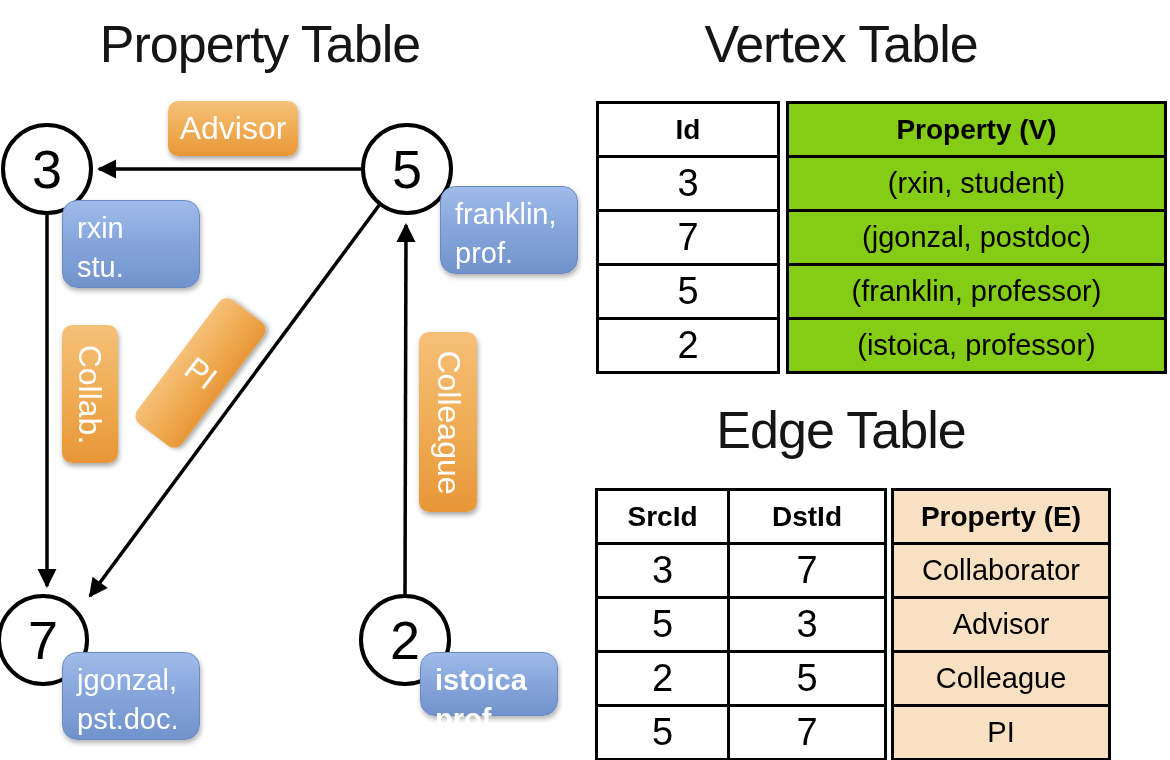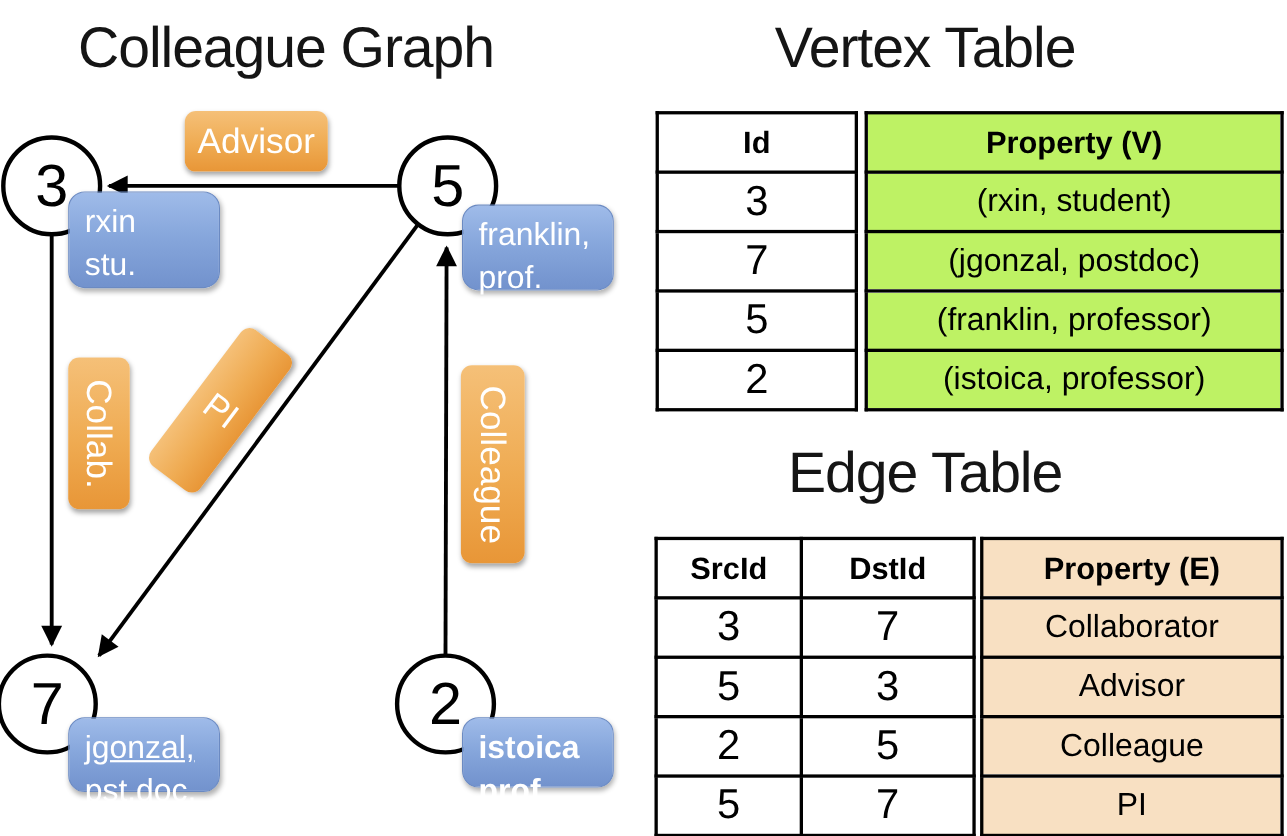--- a/index.html
+++ b/index.html
@@ -34,29 +34,29 @@
   table.dtbl{
     position:absolute;border-collapse:collapse;table-layout:fixed;
   }
   .dtbl th,.dtbl td{
     border:3px solid #000;text-align:center;vertical-align:middle;
     padding:0;height:51px;overflow:hidden;white-space:nowrap;
   }
   .dtbl th{font-size:28px;font-weight:bold;}
   .dtbl td{font-size:38px;font-weight:300;}
   .dtbl td.propcell{font-size:29px;}
-  .bluefill th,.bluefill td{background:#bef264;}
+  .bluefill th,.bluefill td{background:#84cc16;}
   .orangefill th,.orangefill td{background:#f8e0c2;}
 </style>
 </head>
 <body>
 
 <div class="canvas">
 
-  <div class="title" style="left:0px;top:14px;width:520px;">Colleague Graph</div>
+  <div class="title" style="left:0px;top:14px;width:520px;">Property Table</div>
 
   <svg class="graph-svg" width="585" height="760" viewBox="0 0 585 760">
     <defs>
       <marker id="ah" viewBox="0 0 12 12" refX="10" refY="6" markerWidth="6.5" markerHeight="6.5" orient="auto">
         <path d="M1,1 L11,6 L1,11 Z" fill="#000"></path>
       </marker>
     </defs>
     <line x1="363" y1="169" x2="99" y2="169" marker-end="url(#ah)"></line>
     <line x1="47" y1="214" x2="47" y2="586" marker-end="url(#ah)"></line>
     <line x1="380" y1="204" x2="90" y2="596" marker-end="url(#ah)"></line>
@@ -78,29 +78,29 @@
   <div class="edge-label" style="left:62px;top:325px;width:56px;height:138px;">
     <span class="rot">Collab.</span>
   </div>
   <div class="edge-label" style="left:123px;top:345px;width:155px;height:56px;transform:rotate(-53deg);">
     <span class="rot">PI</span>
   </div>
   <div class="edge-label" style="left:419px;top:332px;width:58px;height:180px;">
     <span class="rot">Colleague</span>
   </div>
 
-  <div class="callout" style="left:62px;top:174px;width:138px;height:88px;">
+  <div class="callout" style="left:62px;top:200px;width:138px;height:88px;">
     <div>rxin</div>
     <div>stu.</div>
   </div>
-  <div class="callout" style="left:420px;top:186px;width:138px;height:78px;">
+  <div class="callout" style="left:440px;top:186px;width:138px;height:88px;">
     <div>franklin,</div>
     <div>prof.</div>
   </div>
-  <div class="callout" style="left:62px;top:652px;width:138px;height:68px;text-decoration:underline;">
+  <div class="callout" style="left:62px;top:652px;width:138px;height:88px;">
     <div>jgonzal,</div>
     <div>pst.doc.</div>
   </div>
   <div class="callout" style="left:420px;top:652px;width:138px;height:64px;font-weight:bold;">
     <div>istoica</div>
     <div>prof.</div>
   </div>
 
   <div class="title" style="left:596px;top:14px;width:490px;">Vertex Table</div>
 
@@ -168,21 +168,21 @@
       <td>2</td>
       <td>5</td>
         </tr>
     <tr>
       <td>5</td>
       <td>7</td>
         </tr>
   </tbody>
     </table>
 
-  <table class="dtbl orangefill" style="left:891px;top:488px;width:276px;">
+  <table class="dtbl orangefill" style="left:891px;top:488px;width:220px;">
     <tbody>
         <tr>
       <th>Property (E)</th>
         </tr>
     <tr>
       <td class="propcell">Collaborator</td>
         </tr>
     <tr>
       <td class="propcell">Advisor</td>
         </tr>

